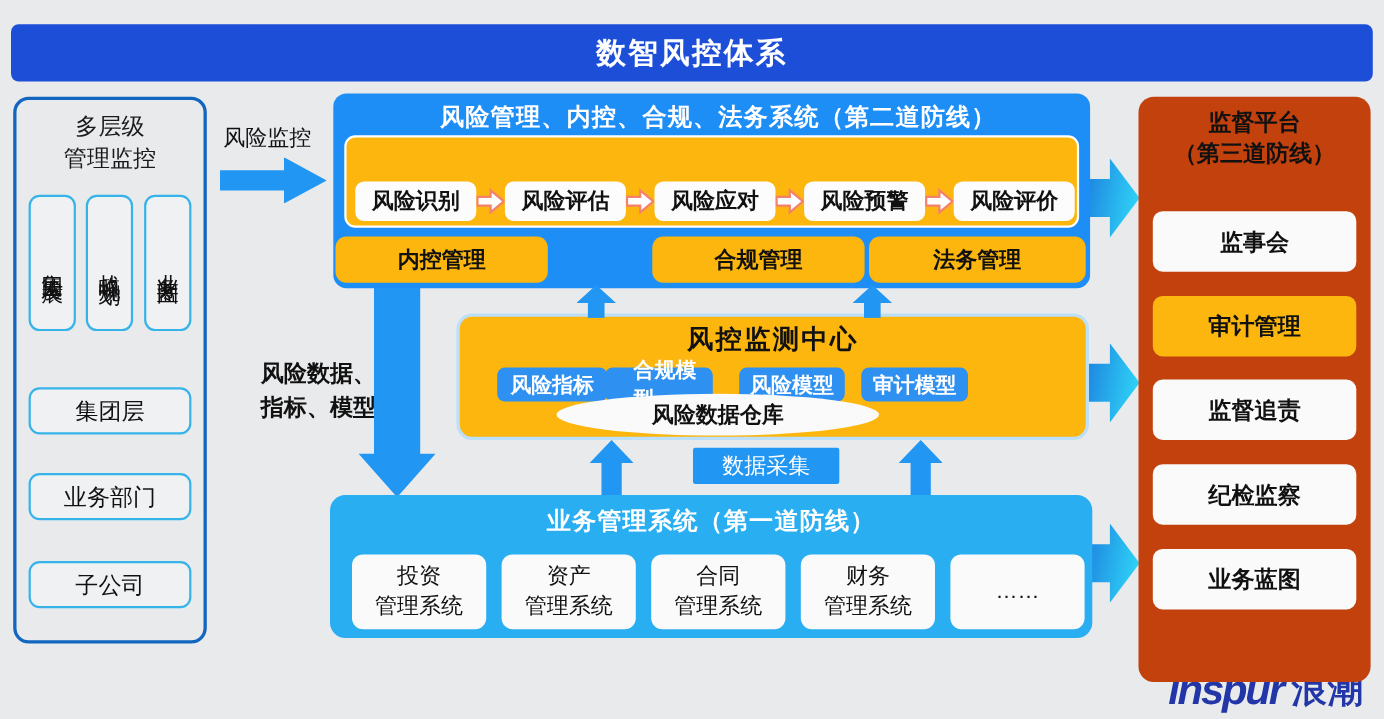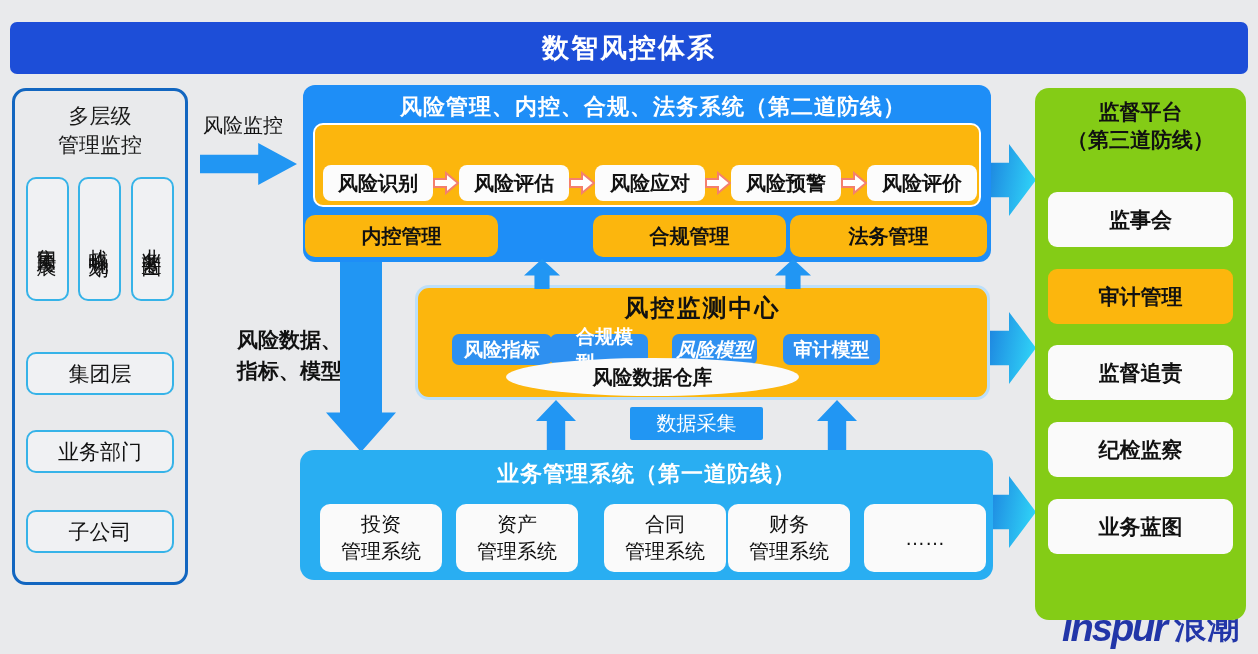--- a/index.html
+++ b/index.html
@@ -142,21 +142,21 @@
   .sys-box {
     top:54px; width:122px; height:68px;
     background:#fafafa; border-radius:10px;
     display:flex; flex-direction:column; align-items:center; justify-content:center;
     font-size:20px; line-height:27px; text-align:center;
   }
 
   
   .third-line {
     left:1035px; top:88px; width:211px; height:532px;
-    background:#84cc16; border-radius:14px; z-index:2;padding-left:19px;
+    background:#c2410c; border-radius:14px; z-index:2;padding-left:19px;
   }
   .tl-title {
     left:0; top:10px; width:100%; text-align:center;
     font-size:21px; font-weight:bold; line-height:28px;
   }
   .tl-item {
     left:13px; width:185px; height:55px;
     background:#fafafa; border-radius:9px;
     display:flex; align-items:center; justify-content:center;
     font-size:21px; font-weight:bold;
@@ -225,40 +225,40 @@
   <div class="abs module-box" style="left:487px;width:197px;">法务管理</div>
 </div>
 
 <div class="abs up-arrow-s" style="left:524px;top:259px;"></div>
 <div class="abs up-arrow-s" style="left:775px;top:259px;"></div>
 
 <div class="abs monitor-center">
   <div class="abs mc-title">风控监测中心</div>
   <div class="abs mc-chip" style="left:34px;width:100px;">风险指标</div>
   <div class="abs mc-chip" style="left:132px;width:98px;padding-left:26px;">合规模型</div>
-  <div class="abs mc-chip" style="left:254px;width:85px;font-style:italic;">风险模型</div>
+  <div class="abs mc-chip" style="left:254px;width:96px;">风险模型</div>
   <div class="abs mc-chip" style="left:365px;width:97px;">审计模型</div>
   <div class="abs mc-warehouse">风险数据仓库</div>
 </div>
 
 <div class="abs up-arrow-l" style="left:536px;top:400px;"></div>
 <div class="abs data-collect">数据采集</div>
 <div class="abs up-arrow-l" style="left:817px;top:400px;"></div>
 
 <div class="abs first-line">
   <div class="abs fl-title">业务管理系统（第一道防线）</div>
   <div class="abs sys-box" style="left:20px;">
     <div>投资</div>
     <div>管理系统</div>
   </div>
   <div class="abs sys-box" style="left:156px;">
     <div>资产</div>
     <div>管理系统</div>
   </div>
-  <div class="abs sys-box" style="left:304px;">
+  <div class="abs sys-box" style="left:292px;">
     <div>合同</div>
     <div>管理系统</div>
   </div>
   <div class="abs sys-box" style="left:428px;">
     <div>财务</div>
     <div>管理系统</div>
   </div>
   <div class="abs sys-box" style="left:564px;">
     <div>……</div>
   </div>

